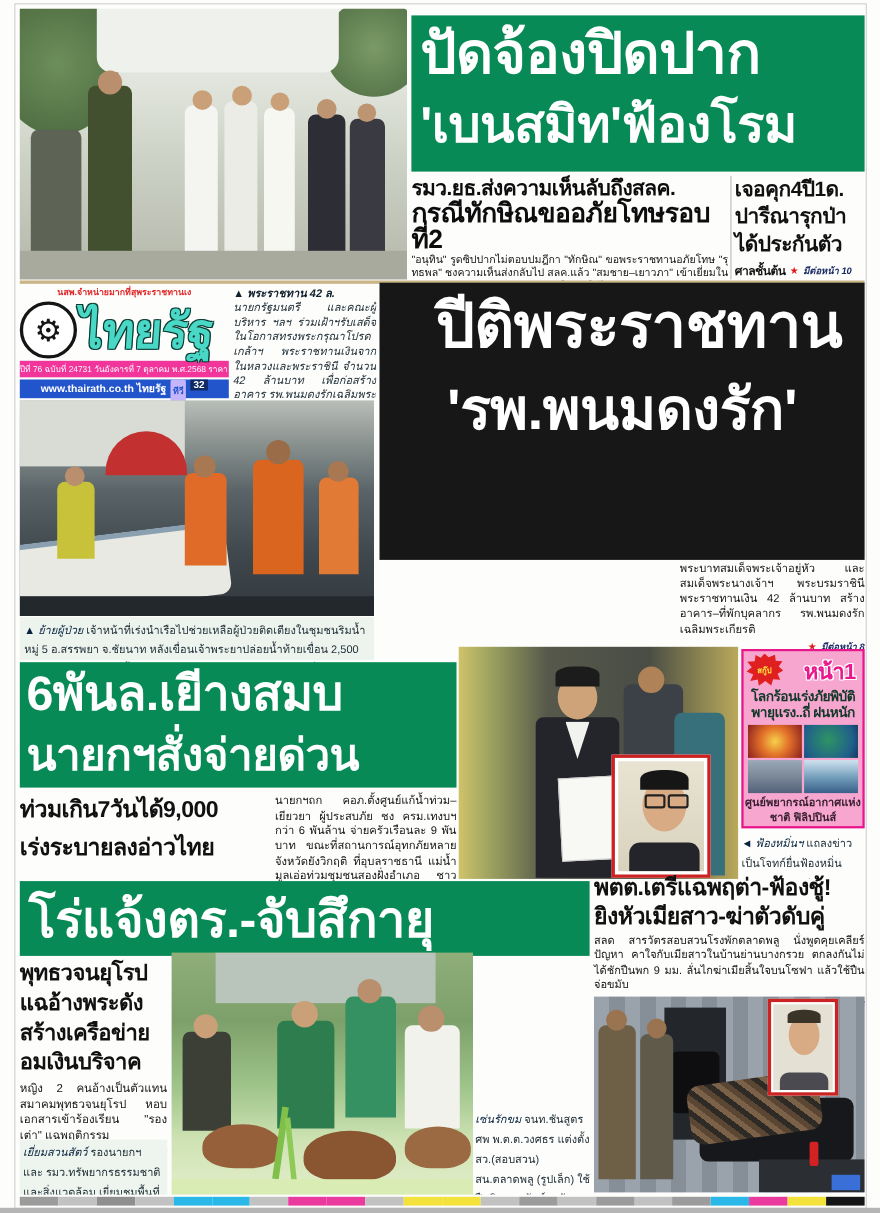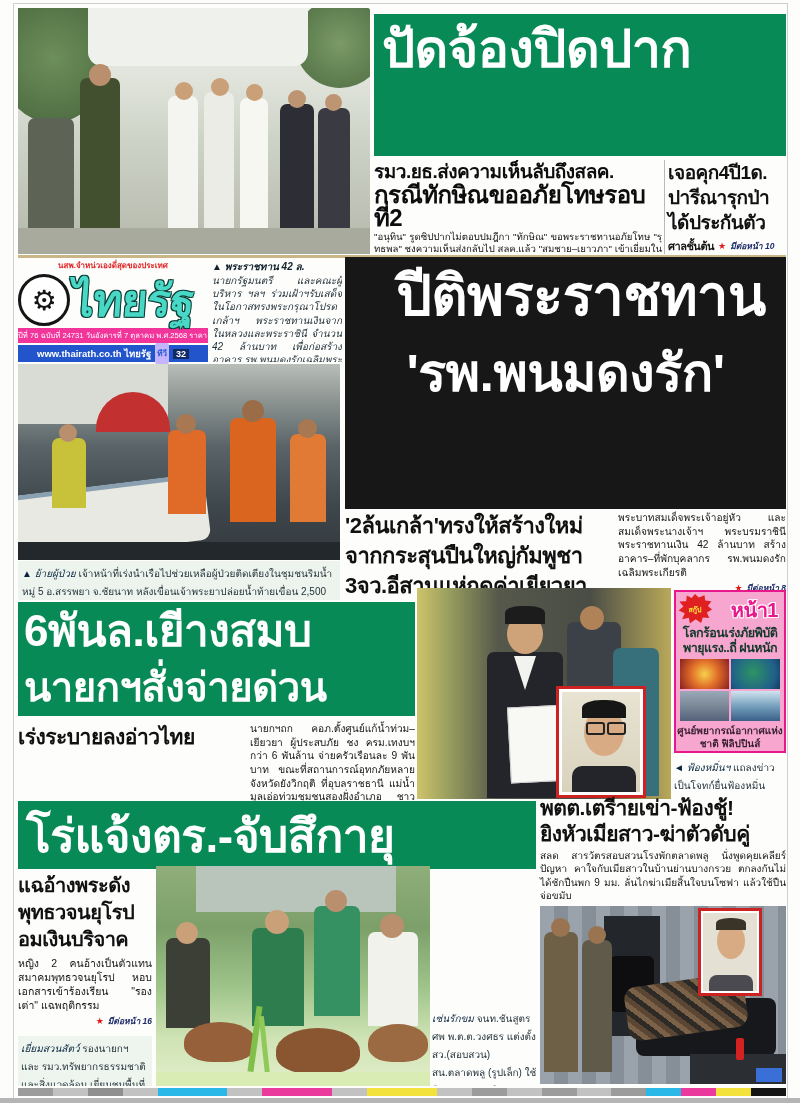--- a/index.html
+++ b/index.html
@@ -51,20 +51,21 @@
     <div class="fig" style="left:262px;top:96px;width:34px;height:132px;background:#2d2d35;"></div>
     <div class="head" style="left:270px;top:82px;width:18px;height:18px;background:#bd9572;"></div>
     <div class="fig" style="left:300px;top:100px;width:32px;height:128px;background:#3a3a42;"></div>
     <div class="head" style="left:307px;top:86px;width:17px;height:17px;background:#bd9572;"></div>
     <div class="fig" style="left:10px;top:110px;width:46px;height:120px;background:#5d6456;"></div>
     <div class="abs" style="left:0;bottom:0;width:100%;height:26px;background:#a7aa9d;"></div>
   </div>
 
   <div class="abs greenbox" style="left:374px;top:14px;width:412px;height:142px;padding:2px 8px;box-sizing:border-box;">
     <span class="line hl white" style="font-size:52px;line-height:66px;">ปัดจ้องปิดปาก</span>
+    <span class="line hl white" style="font-size:46px;line-height:62px;">'เบนสมิท'ฟ้องโรม</span>
   </div>
 
   <div class="abs" style="left:374px;top:160px;width:288px;height:96px;">
     <span class="line hl" style="font-size:19px;line-height:23px;color:#0d0d0d;">รมว.ยธ.ส่งความเห็นลับถึงสลค.</span>
     <span class="line hl" style="font-size:24px;line-height:23px;color:#0d0d0d;">กรณีทักษิณขออภัยโทษรอบที่2</span>
     <div style="font-size:9.6px;line-height:1.28;text-align:justify;margin-top:2px;">"อนุทิน" รูดซิปปากไม่ตอบปมฎีกา "ทักษิณ" ขอพระราชทานอภัยโทษ "รุทธพล" ชงความเห็นส่งกลับไป สลค.แล้ว "สมชาย–เยาวภา" เข้าเยี่ยมในเรือนจำ ยันอดีตนายกฯหน้าตาสดใส ทำใจได้ รู้ว่าควร</div>
     <div class="more-row">
       <span class="star">★</span>
       <span class="more">มีต่อหน้า 10</span>
     </div>
@@ -79,48 +80,43 @@
     <div style="display:flex;align-items:center;gap:4px;margin-top:2px;">
       <span class="hl" style="font-size:11px;">ศาลชั้นต้น</span>
       <span class="star">★</span>
       <span class="more">มีต่อหน้า 10</span>
     </div>
   </div>
 
   <div class="rule-tan" style="left:18px;top:255px;width:768px;"></div>
 
   <div class="abs" style="left:18px;top:259px;width:190px;height:103px;">
-    <div style="text-align:center;color:#e02424;font-size:8px;font-weight:bold;">นสพ.จำหน่วเองดี่สุดของประเทศ</div>
+    <div style="text-align:center;color:#e02424;font-size:8px;font-weight:bold;">นสพ.จำหน่ายมากที่สุพระราชทานเง</div>
     <div style="display:flex;align-items:center;gap:2px;height:56px;">
       <div style="width:46px;height:46px;border-radius:50%;background:#fff;border:3px solid #151515;display:flex;align-items:center;justify-content:center;font-size:28px;color:#151515;">⚙</div>
       <div class="hl" style="font-size:44px;color:#49d8c6;text-shadow:1px 1px 0 #0c3c34,-1px 1px 0 #0c3c34,1px -1px 0 #0c3c34,-1px -1px 0 #0c3c34;transform:skewX(-4deg);">ไทยรัฐ</div>
     </div>
     <div style="background:#f1359b;color:#fff;font-size:7.6px;height:15px;line-height:15px;text-align:center;white-space:nowrap;overflow:hidden;">ปีที่ 76 ฉบับที่ 24731 วันอังคารที่ 7 ตุลาคม พ.ศ.2568 ราคา 10.00 บาท</div>
-    <div style="background:#2255cc;color:#fff;height:17px;display:flex;align-items:center;justify-content:center;gap:4px;margin-top:2px;">
+    <div style="background:#2255cc;color:#fff;height:17px;display:flex;align-items:flex-start;justify-content:center;gap:4px;margin-top:2px;">
       <span style="font-size:9.5px;font-weight:bold;">www.thairath.co.th ไทยรัฐ</span>
       <span style="background:#c4b5fd;color:#2255cc;font-size:8px;font-weight:bold;padding:4px 2px;border-radius:2px;">ทีวี</span>
       <span style="background:#102a66;color:#fff;font-size:9px;font-weight:bold;padding:0 3px;">32</span>
     </div>
   </div>
 
   <div class="abs" style="left:212px;top:259px;width:130px;height:103px;overflow:hidden;">
     <span class="line" style="font-size:10px;font-weight:900;font-style:italic;color:#10202c;">▲ พระราชทาน 42 ล.</span>
     <div class="tiny" style="font-style:italic;">นายกรัฐมนตรี และคณะผู้บริหาร ฯลฯ ร่วมเฝ้าฯรับเสด็จ ในโอกาสทรงพระกรุณาโปรดเกล้าฯ พระราชทานเงินจากในหลวงและพระราชินี จำนวน 42 ล้านบาท เพื่อก่อสร้างอาคาร รพ.พนมดงรักเฉลิมพระเกียรติฯ จ.สุรินทร์ ที่ได้รับความเสียหายจากเหตุปะทะชายแดนไทย–กัมพูชา</div>
   </div>
 
   <div class="abs blackbox" style="left:345px;top:257px;width:441px;height:252px;text-align:center;overflow:hidden;">
     <span class="line hl white" style="font-size:56px;line-height:78px;padding-left:31px;">ปีติพระราชทาน</span>
     <span class="line hl white" style="font-size:52px;line-height:76px;">'รพ.พนมดงรัก'</span>
   </div>
 
-  <div class="abs" style="left:345px;top:511px;width:268px;height:90px;">
-    <span class="line hl" style="font-size:22px;line-height:30px;">'2ล้นเกล้า'ทรงให้สร้างใหม่</span>
-    <span class="line hl" style="font-size:22px;line-height:30px;">จากกระสุนปืนใหญ่กัมพูชา</span>
-    <span class="line hl" style="font-size:22px;line-height:30px;">3จว.อีสานแห่กดค่าเยียวยา</span>
-  </div>
   <div class="abs" style="left:618px;top:511px;width:168px;height:90px;">
     <div class="body-txt" style="font-size:10.2px;">พระบาทสมเด็จพระเจ้าอยู่หัว และสมเด็จพระนางเจ้าฯ พระบรมราชินี พระราชทานเงิน 42 ล้านบาท สร้างอาคาร–ที่พักบุคลากร รพ.พนมดงรักเฉลิมพระเกียรติ</div>
     <div class="more-row">
       <span class="star">★</span>
       <span class="more">มีต่อหน้า 8</span>
     </div>
   </div>
 
   <div class="photo" style="left:18px;top:364px;width:322px;height:196px;background:linear-gradient(180deg,#b9beb9 0%,#8e9693 18%,#5a6468 42%,#3e474c 72%,#33393d 100%);">
     <div class="abs" style="left:0;top:0;width:150px;height:60px;background:#d8dcd4;"></div>
@@ -141,20 +137,21 @@
     <span class="tiny"><span class="lead">▲ ย้ายผู้ป่วย</span>
     <span>เจ้าหน้าที่เร่งนำเรือไปช่วยเหลือผู้ป่วยติดเตียงในชุมชนริมน้ำ หมู่ 5 อ.สรรพยา จ.ชัยนาท หลังเขื่อนเจ้าพระยาปล่อยน้ำท้ายเขื่อน 2,500 ลบ.ม./วินาที ส่งผลให้น้ำท่วมบ้านสูงถึง 1 เมตร ก่อนพาไปดูแลที่โรงพยาบาลจนกว่าน้ำจะลด</span></span>
   </div>
 
   <div class="abs greenbox" style="left:18px;top:602px;width:397px;height:114px;padding:0 6px;box-sizing:border-box;">
     <span class="line hl white" style="font-size:44px;line-height:58px;">6พันล.เยีางสมบ</span>
     <span class="line hl white" style="font-size:40px;line-height:54px;">นายกฯสั่งจ่ายด่วน</span>
   </div>
 
   <div class="abs" style="left:18px;top:720px;width:228px;height:104px;">
+    <span class="line hl" style="font-size:21px;line-height:34px;">ท่วมเกิน7วันได้9,000</span>
     <span class="line hl" style="font-size:21px;line-height:34px;">เร่งระบายลงอ่าวไทย</span>
   </div>
   <div class="abs" style="left:250px;top:722px;width:165px;height:102px;">
     <div class="body-txt" style="font-size:10.2px;">นายกฯถก คอภ.ตั้งศูนย์แก้น้ำท่วม–เยียวยา ผู้ประสบภัย ชง ครม.เทงบฯกว่า 6 พันล้าน จ่ายครัวเรือนละ 9 พันบาท ขณะที่สถานการณ์อุทกภัยหลายจังหวัดยังวิกฤติ ที่อุบลราชธานี แม่น้ำมูลเอ่อท่วมชุมชนสองฝั่งอำเภอ ชาวบ้าน</div>
     <div class="more-row">
       <span class="star">★</span>
       <span class="more">มีต่อหน้า 15</span>
     </div>
   </div>
 
@@ -200,32 +197,33 @@
   <div class="abs" style="left:674px;top:757px;width:112px;height:42px;overflow:hidden;">
     <span class="tiny"><span class="lead">◄ ฟ้องหมิ่นฯ</span>
     <span>แถลงข่าวเป็นโจทก์ยื่นฟ้องหมิ่นประมาท สส. ต่อศาลอาญา โดยกล่าวหาว่าพาดพิงทำให้เสียหาย</span></span>
   </div>
 
   <div class="abs greenbox" style="left:18px;top:801px;width:518px;height:68px;padding:0 8px;box-sizing:border-box;display:flex;align-items:center;">
     <span class="hl white" style="font-size:46px;">โร่แจ้งตร.-จับสึกายุ</span>
   </div>
 
   <div class="abs" style="left:540px;top:795px;width:246px;height:108px;">
-    <span class="line hl" style="font-size:21px;line-height:26px;">พตต.เตรีายเข่า-ฟ้องชู้!</span>
+    <span class="line hl" style="font-size:21px;line-height:26px;">พตต.เตรีแฉพฤต่า-ฟ้องชู้!</span>
     <span class="line hl" style="font-size:21px;line-height:26px;">ยิงหัวเมียสาว-ฆ่าตัวดับคู่</span>
     <div class="body-txt" style="font-size:10px;margin-top:2px;">สลด สารวัตรสอบสวนโรงพักตลาดพลู นั่งพูดคุยเคลียร์ปัญหา คาใจกับเมียสาวในบ้านย่านบางกรวย ตกลงกันไม่ได้ชักปืนพก 9 มม. ลั่นไกฆ่าเมียสิ้นใจบนโซฟา แล้วใช้ปืนจ่อขมับ</div>
     <div class="more-row">
       <span class="star">★</span>
       <span class="more">มีต่อหน้า 8</span>
     </div>
   </div>
 
   <div class="abs" style="left:18px;top:872px;width:134px;height:160px;">
+    <span class="line hl" style="font-size:20px;line-height:27px;">พุทธวจนยุโรป</span>
     <span class="line hl" style="font-size:20px;line-height:27px;">แฉอ้างพระดัง</span>
-    <span class="line hl" style="font-size:20px;line-height:27px;">พุทธวจนยุโรป</span>
+    <span class="line hl" style="font-size:20px;line-height:27px;">สร้างเครือข่าย</span>
     <span class="line hl" style="font-size:20px;line-height:27px;">อมเงินบริจาค</span>
     <div class="body-txt" style="font-size:10.5px;margin-top:3px;">หญิง 2 คนอ้างเป็นตัวแทน สมาคมพุทธวจนยุโรป หอบเอกสารเข้าร้องเรียน "รองเต่า" แฉพฤติกรรม</div>
     <div class="more-row">
       <span class="star">★</span>
       <span class="more">มีต่อหน้า 16</span>
     </div>
   </div>
 
   <div class="photo" style="left:156px;top:866px;width:274px;height:220px;background:linear-gradient(180deg,#8fae7a 0%,#7da06a 28%,#9ec48a 55%,#cfe3b4 78%,#e2eec9 100%);">
     <div class="abs" style="left:40px;top:0;width:200px;height:46px;background:#b9c4bb;"></div>

